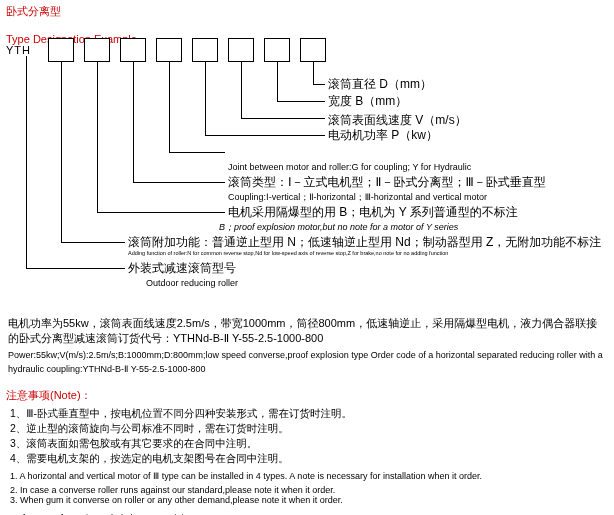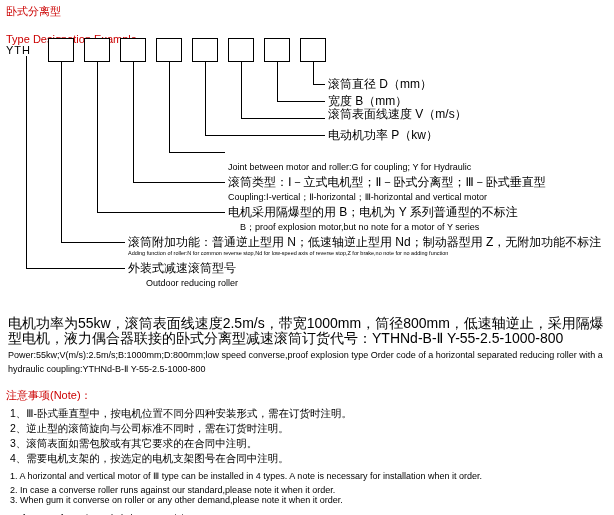--- a/index.html
+++ b/index.html
@@ -75,21 +75,21 @@
     position: absolute;
     font-size: 5.5px;
     line-height: 6px;
     white-space: nowrap;
     color: #000000;
   }
 
   
   .para {
     position: absolute;
-    font-size: 14px;
+    font-size: 11px;
     line-height: 15px;
     white-space: pre-wrap;
   }
   .para.en {
     font-size: 9px;
     line-height: 14px;
   }
   .notes {
     position: absolute;
     left: 10px;
@@ -145,30 +145,30 @@
     <div class="hline" style="left:97px; top:182px; width:128px;"></div>
 
     <div class="vline" style="left:61px; top:32px; height:180px;"></div>
     <div class="hline" style="left:61px; top:212px; width:64px;"></div>
 
     <div class="vline" style="left:26px; top:26px; height:212px;"></div>
     <div class="hline" style="left:26px; top:238px; width:99px;"></div>
 
     <div class="leader-text" style="left:328px; top:48px;">滚筒直径 D（mm）</div>
     <div class="leader-text" style="left:328px; top:65px;">宽度 B（mm）</div>
-    <div class="leader-text" style="left:328px; top:78px;">滚筒表面线速度 V（m/s）</div>
+    <div class="leader-text" style="left:328px; top:84px;">滚筒表面线速度 V（m/s）</div>
     <div class="leader-text" style="left:328px; top:99px;text-align:center;">电动机功率 P（kw）</div>
 
     <div class="leader-text" style="left:228px; top:146px;">滚筒类型：Ⅰ－立式电机型；Ⅱ－卧式分离型；Ⅲ－卧式垂直型</div>
 
     <div class="leader-text en" style="left:228px; top:131px;">Joint between motor and roller:G for coupling; Y for Hydraulic</div>
     <div class="leader-text en" style="left:228px; top:161px;">Coupling:Ⅰ-vertical；Ⅱ-horizontal；Ⅲ-horizontal and vertical motor</div>
 
     <div class="leader-text" style="left:228px; top:176px;">电机采用隔爆型的用 B；电机为 Y 系列普通型的不标注</div>
-    <div class="leader-text en" style="left:240px; top:191px;">B；proof explosion motor,but no note for a motor of Y series</div>
+    <div class="leader-text en" style="left:219px; top:191px;font-style:italic;">B；proof explosion motor,but no note for a motor of Y series</div>
 
     <div class="leader-text" style="left:128px; top:206px;">滚筒附加功能：普通逆止型用 N；低速轴逆止型用 Nd；制动器型用 Z，无附加功能不标注</div>
     <div class="tiny-en" style="left:128px; top:220px;">Adding function of roller:N for common reverse stop,Nd for low-speed axis of reverse stop,Z for brake,no note for no adding function</div>
 
     <div class="leader-text" style="left:128px; top:232px;">外装式减速滚筒型号</div>
     <div class="leader-text en" style="left:128px; top:247px;margin-left:18px;">Outdoor reducing roller</div>
   </div>
 
 
   <div class="para" style="left:8px; top:316px; width:596px;">电机功率为55kw，滚筒表面线速度2.5m/s，带宽1000mm，筒径800mm，低速轴逆止，采用隔爆型电机，液力偶合器联接的卧式分离型减速滚筒订货代号：YTHNd-B-Ⅱ Y-55-2.5-1000-800</div>

